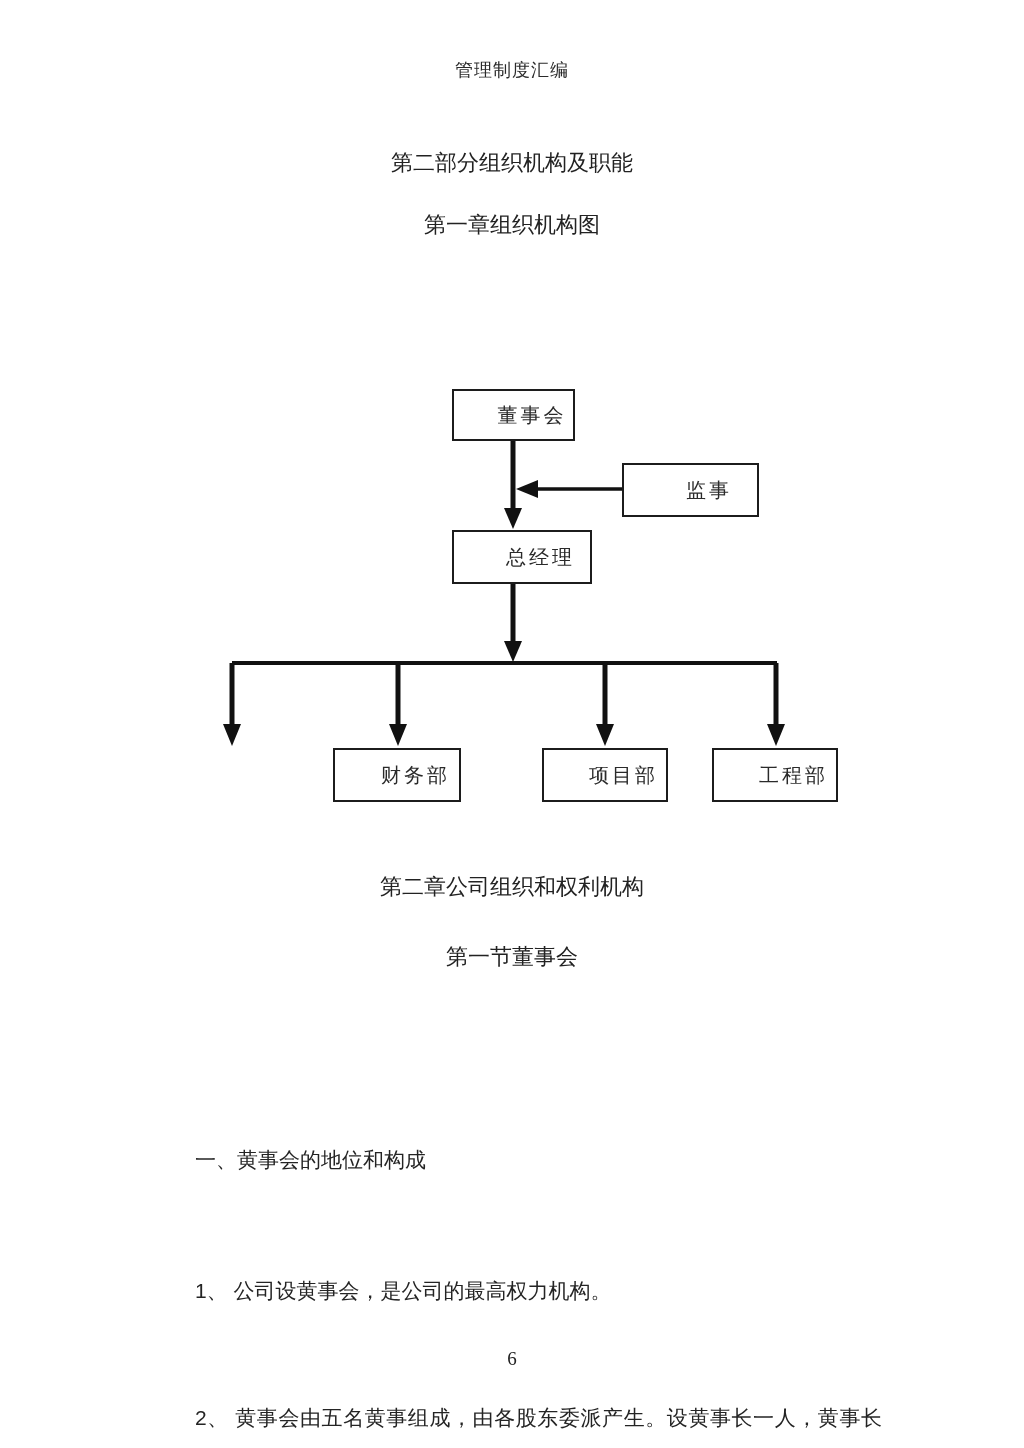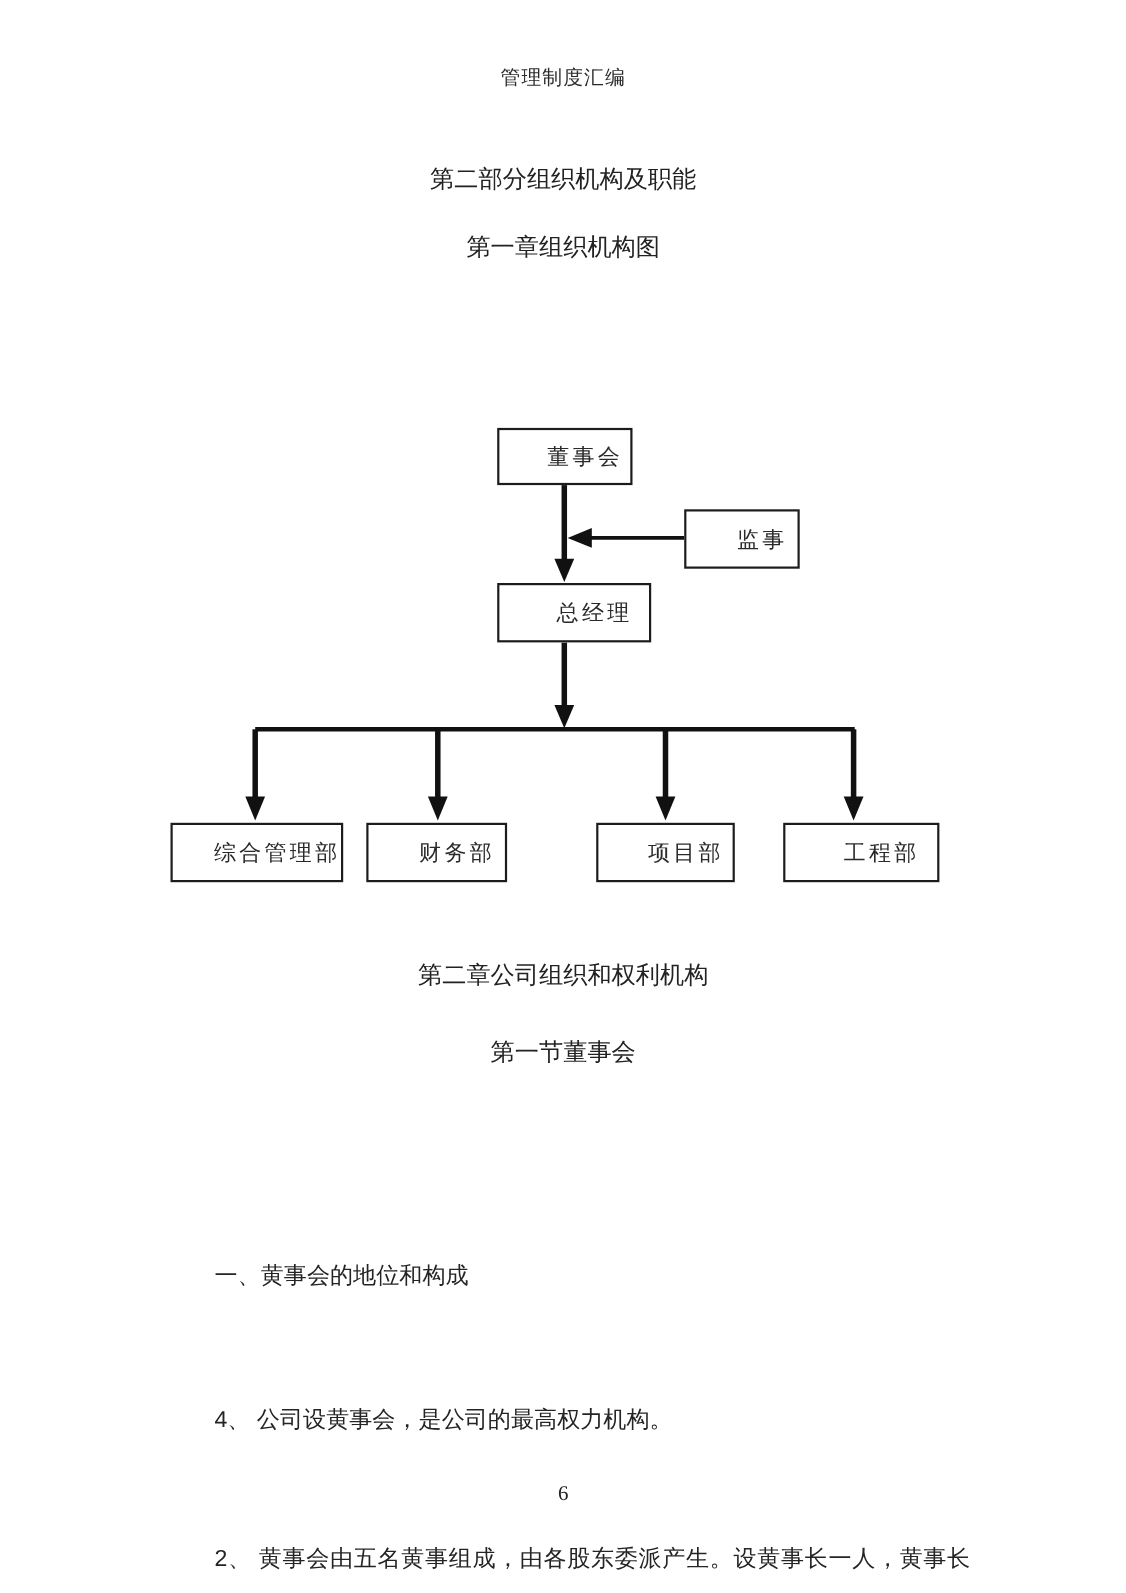--- a/index.html
+++ b/index.html
@@ -50,26 +50,26 @@
     background: #ffffff;
     display: flex;
     align-items: center;
     justify-content: center;
     font-size: 20px;
     letter-spacing: 3px;
     color: #2a2a2a;
     padding-left: 37px;
   }
   .node.board    { left: 452px; top:   4px; width: 123px; height: 52px; }
-  .node.superv   { left: 622px; top:  78px; width: 105px; height: 54px; }
+  .node.superv   { left: 622px; top:  78px; width: 137px; height: 54px; }
   .node.gm       { left: 452px; top: 145px; width: 140px; height: 54px; }
   .node.dept1    { left: 155px; top: 363px; width: 157px; height: 54px; }
   .node.dept2    { left: 333px; top: 363px; width: 128px; height: 54px; }
   .node.dept3    { left: 542px; top: 363px; width: 126px; height: 54px; }
-  .node.dept4    { left: 712px; top: 363px; width: 142px; height: 54px; }
+  .node.dept4    { left: 712px; top: 363px; width: 126px; height: 54px; }
 
   
   .body-text {
     position: absolute;
     top: 1056px; left: 143px;
     width: 739px;
     font-size: 21px;
     line-height: 41.5px;
     text-align: justify;
     white-space: pre-wrap;
@@ -118,31 +118,30 @@
       <polygon points="398,361 389,339 407,339" fill="#111111"></polygon>
       <line x1="605" y1="278" x2="605" y2="340" stroke="#111111" stroke-width="5"></line>
       <polygon points="605,361 596,339 614,339" fill="#111111"></polygon>
       <line x1="776" y1="278" x2="776" y2="340" stroke="#111111" stroke-width="5"></line>
       <polygon points="776,361 767,339 785,339" fill="#111111"></polygon>
     </svg>
 
     <div class="node board">董事会</div>
     <div class="node superv">监事</div>
     <div class="node gm">总经理</div>
-    <div class="node dept1">综合管理部</div>
     <div class="node dept2">财务部</div>
     <div class="node dept3">项目部</div>
     <div class="node dept4">工程部</div>
   </div>
 
   <div class="title chapter2">第二章公司组织和权利机构</div>
   <div class="title section1">第一节董事会</div>
 
   <div class="body-text">
     <p class="p0">一、黄事会的地位和构成</p>
-    <p class="p1">4、 公司设黄事会，是公司的最高权力机构。</p>
+    <p class="p1">1、 公司设黄事会，是公司的最高权力机构。</p>
     <p class="p2">2、 黄事会由五名黄事组成，由各股东委派产生。设黄事长一人，黄事长为法人代表。公司全体黄事根据法律、行政法规、部门规章和《公司章程》的规定对公司负有忠实义务和勤勉业务。</p>
     
   </div>
 
   <div class="page-number">6</div>
 
 </div>
 
 </body></html>

